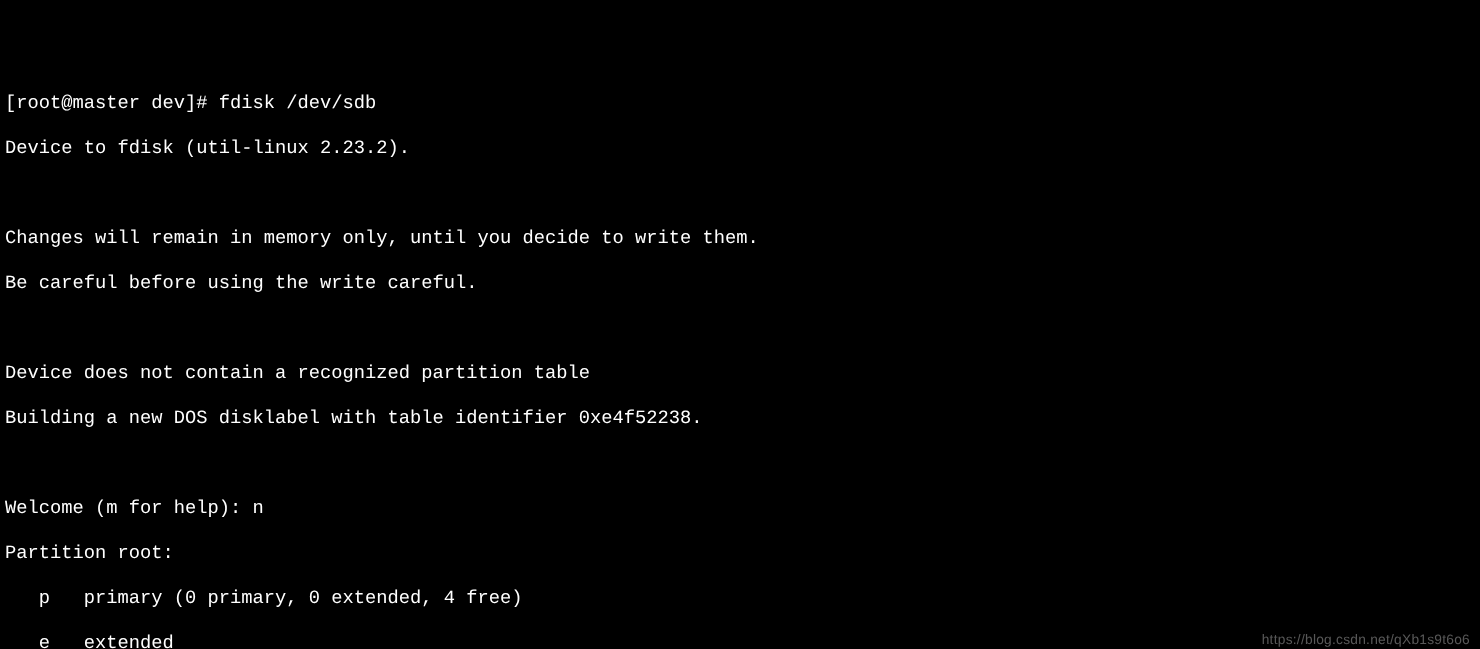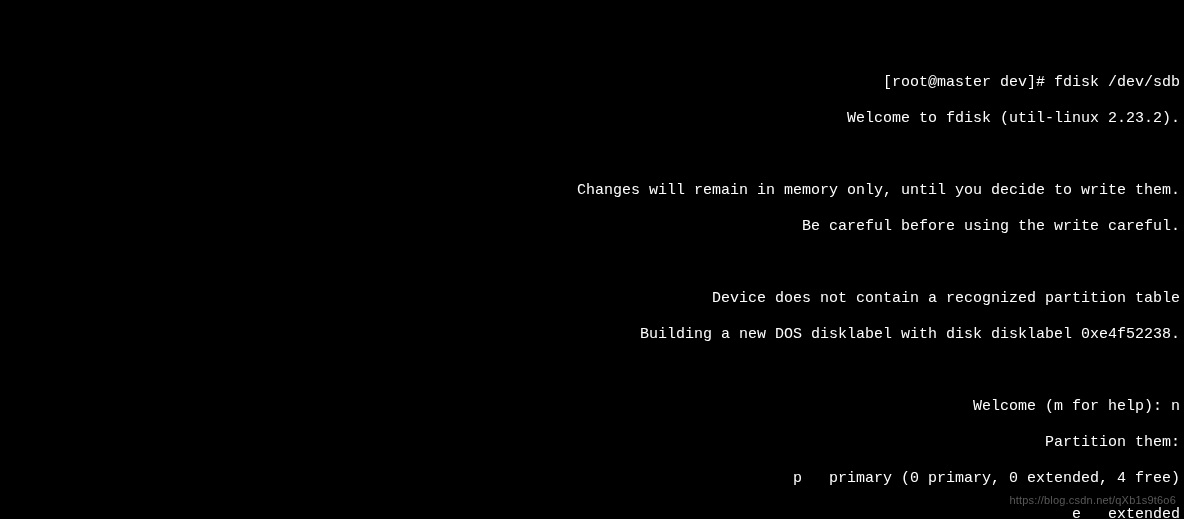--- a/index.html
+++ b/index.html
@@ -16,49 +16,48 @@
       padding: 2px 4px;
       width: 1184px;
       height: 519px;
       overflow: hidden;
       position: relative;
       white-space: pre;
     }
     .line {
       display: block;
       min-height: 1.2em;
-      text-align: right;
     }
     .watermark {
       position: absolute;
-      bottom: 12px;
+      bottom: 0;
       right: 8px;
       color: #888888;
       font-size: 11px;
       font-family: Arial, sans-serif;
       opacity: 0.65;
       letter-spacing: 0.2px;
     }
   </style>
 </head>
 <body>
 
 
 
 <span class="line">[root@master dev]# fdisk /dev/sdb</span>
-<span class="line">Welcome to fdisk (util-linux 2.23.2).</span>
+<span class="line">Device to fdisk (util-linux 2.23.2).</span>
 <span class="line"></span>
 <span class="line">Changes will remain in memory only, until you decide to write them.</span>
 <span class="line">Be careful before using the write careful.</span>
 <span class="line"></span>
 <span class="line">Device does not contain a recognized partition table</span>
-<span class="line">Building a new DOS disklabel with disk disklabel 0xe4f52238.</span>
+<span class="line">Building a new DOS disklabel with table identifier 0xe4f52238.</span>
 <span class="line"></span>
 <span class="line">Welcome (m for help): n</span>
-<span class="line">Partition them:</span>
+<span class="line">Partition root:</span>
 <span class="line">   p   primary (0 primary, 0 extended, 4 free)</span>
 <span class="line">   e   extended</span>
 
 
 
 
 
 
 
 

